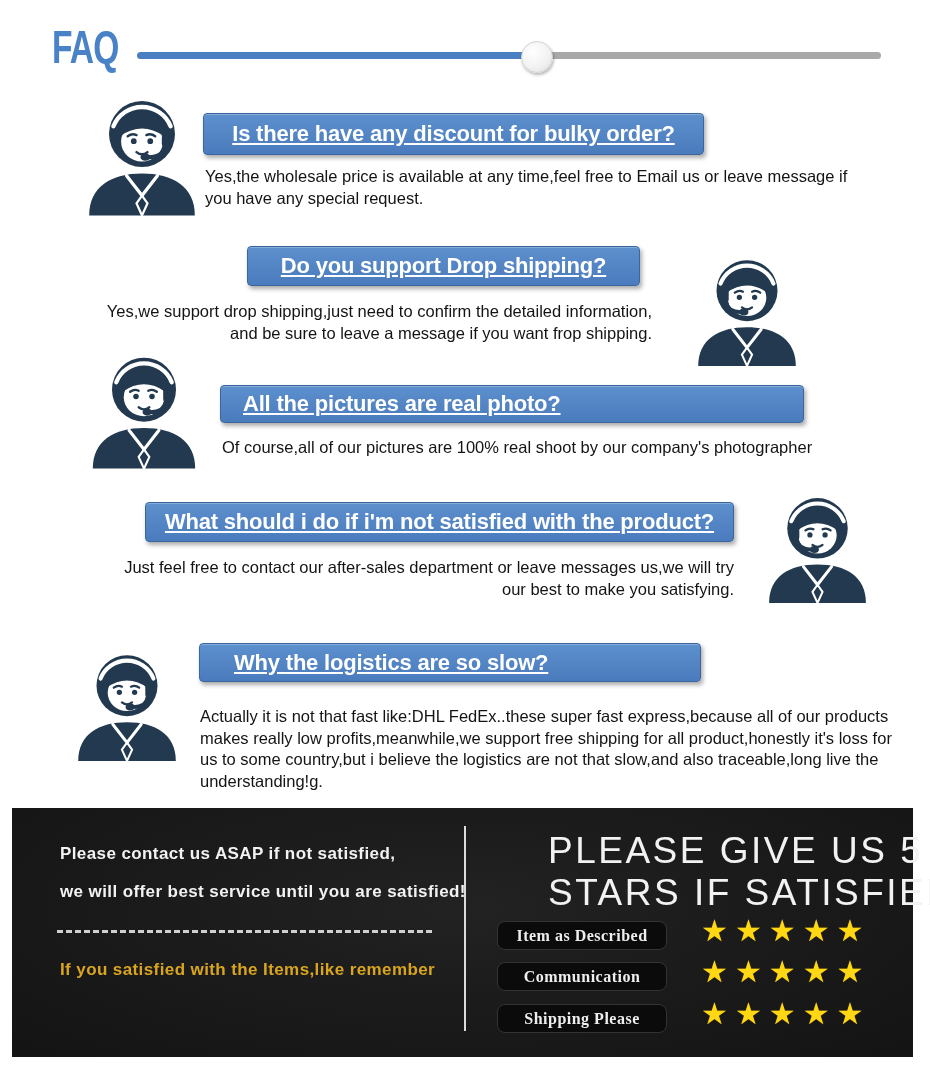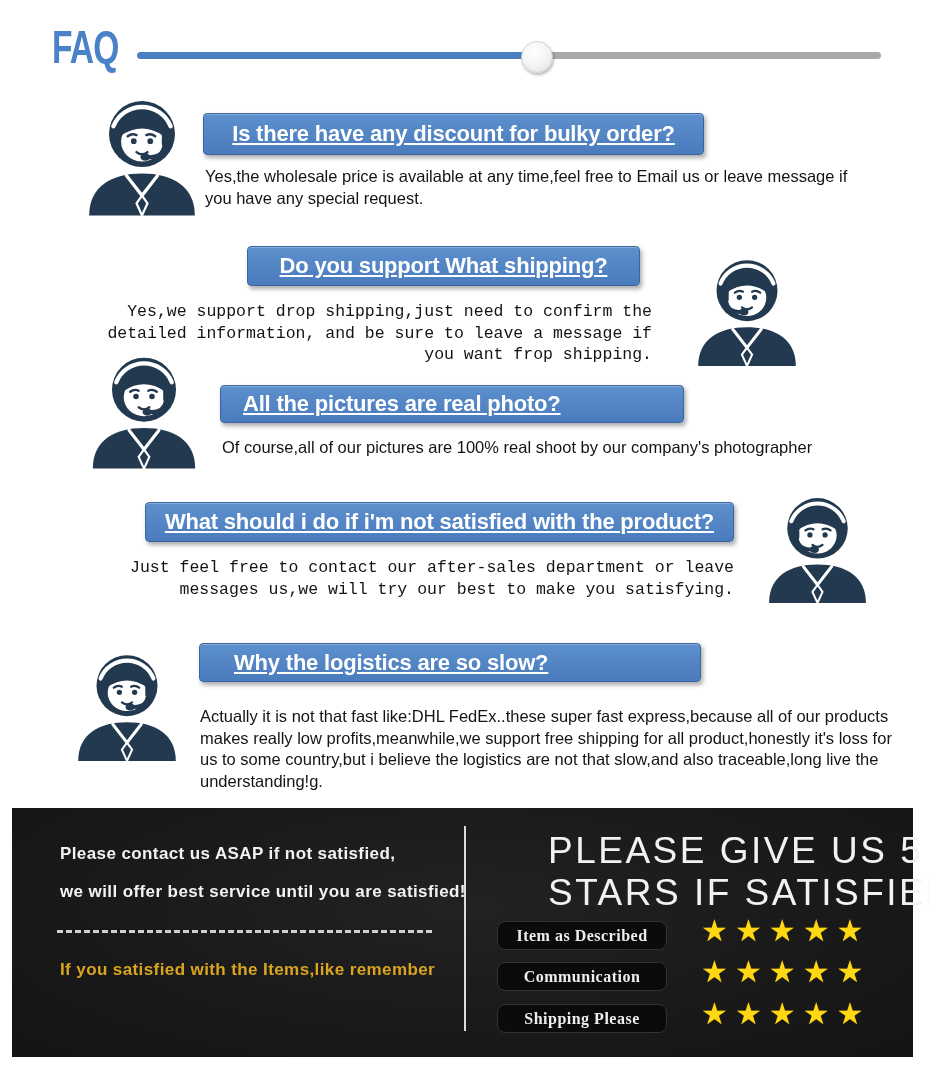--- a/index.html
+++ b/index.html
@@ -28,28 +28,28 @@
     position:absolute;display:flex;align-items:center;justify-content:center;
     background:linear-gradient(#5d90cd,#4a7bbd);
     border:1px solid #39669f;border-radius:4px;
     box-shadow:2px 3px 4px rgba(70,70,70,.45), inset 0 1px 0 rgba(255,255,255,.25);
     color:#fff;font-weight:bold;font-size:22px;letter-spacing:-.2px;
     white-space:nowrap;
     text-decoration:underline;
   }
   .qbar.qleft{justify-content:flex-start;}
   .ans{position:absolute;font-size:16.5px;line-height:21.5px;color:#141414;}
-  .ans.r{text-align:right;font-family:Liberation Mono, monospace;}
+  .ans.r{text-align:right;}
   #q1{left:203px;top:113px;width:499px;height:40px;}
   #i1{left:76px;top:90px;width:132px;}
   #a1{left:205px;top:166px;width:660px;}
   #q2{left:247px;top:246px;width:391px;height:38px;}
   #i2{left:686px;top:250px;width:122px;}
   #a2{left:95px;top:301px;width:557px;}
-  #q3{left:220px;top:385px;width:464px;height:38px;padding-left:22px;box-sizing:border-box;}
+  #q3{left:220px;top:385px;width:584px;height:38px;padding-left:22px;box-sizing:border-box;}
   #i3{left:80px;top:347px;width:128px;}
   #a3{left:222px;top:437px;width:700px;}
   #q4{left:145px;top:502px;width:587px;height:38px;}
   #i4{left:757px;top:488px;width:121px;}
   #a4{left:108px;top:557px;width:626px;}
   #q5{left:199px;top:643px;width:502px;height:39px;padding-left:34px;box-sizing:border-box;}
   #i5{left:66px;top:645px;width:122px;}
   #a5{left:200px;top:706px;width:708px;}
   
   .banner{
@@ -108,21 +108,21 @@
   <div class="track track-blue"></div>
   <div class="track track-gray"></div>
   <div class="knob"></div>
 
   <svg class="agent" id="i1" viewBox="0 0 120 116">
       <use href="#agent-sym"></use>
     </svg>
   <div class="qbar" id="q1">Is there have any discount for bulky order?</div>
   <div class="ans" id="a1">Yes,the wholesale price is available at any time,feel free to Email us or leave message if you have any special request.</div>
 
-  <div class="qbar" id="q2">Do you support What shipping?</div>
+  <div class="qbar" id="q2">Do you support Drop shipping?</div>
   <svg class="agent flip" id="i2" viewBox="0 0 120 116">
       <use href="#agent-sym"></use>
     </svg>
   <div class="ans r" id="a2">Yes,we support drop shipping,just need to confirm the detailed information, and be sure to leave a message if you want frop shipping.</div>
 
   <svg class="agent" id="i3" viewBox="0 0 120 116">
       <use href="#agent-sym"></use>
     </svg>
   <div class="qbar qleft" id="q3">All the pictures are real photo?</div>
   <div class="ans" id="a3">Of course,all of our pictures are 100% real shoot by our company's photographer</div>

